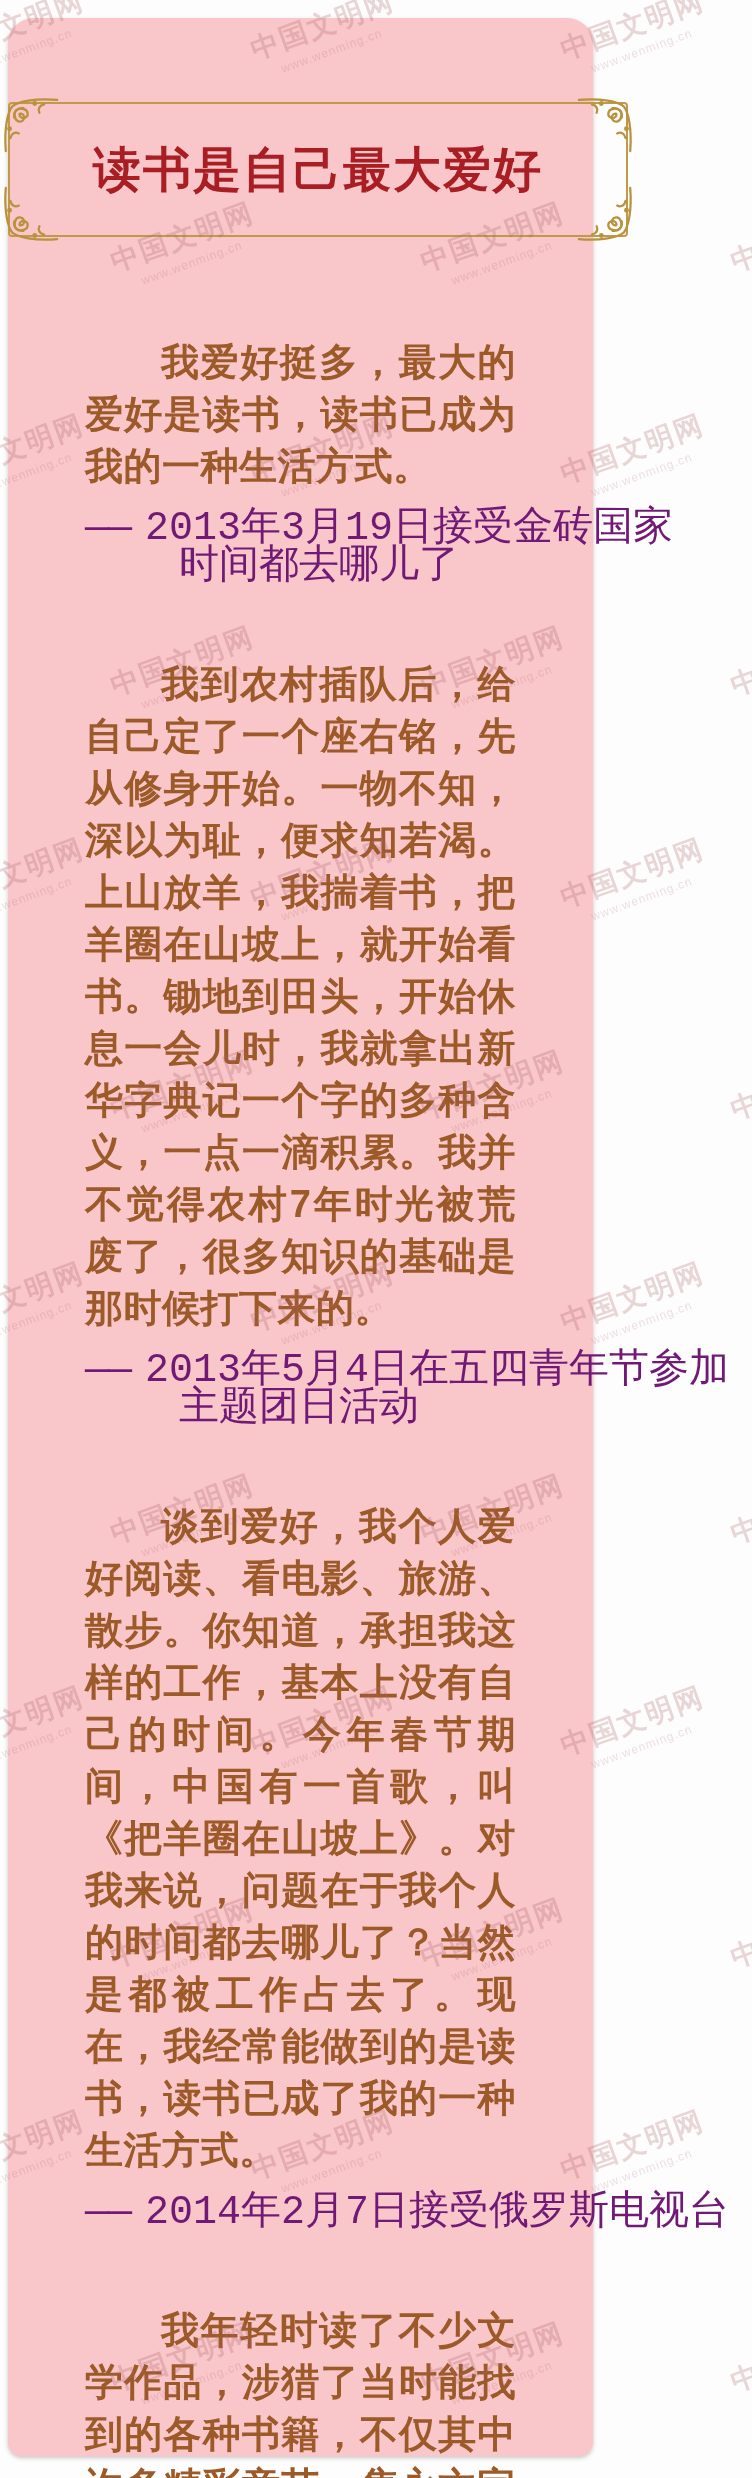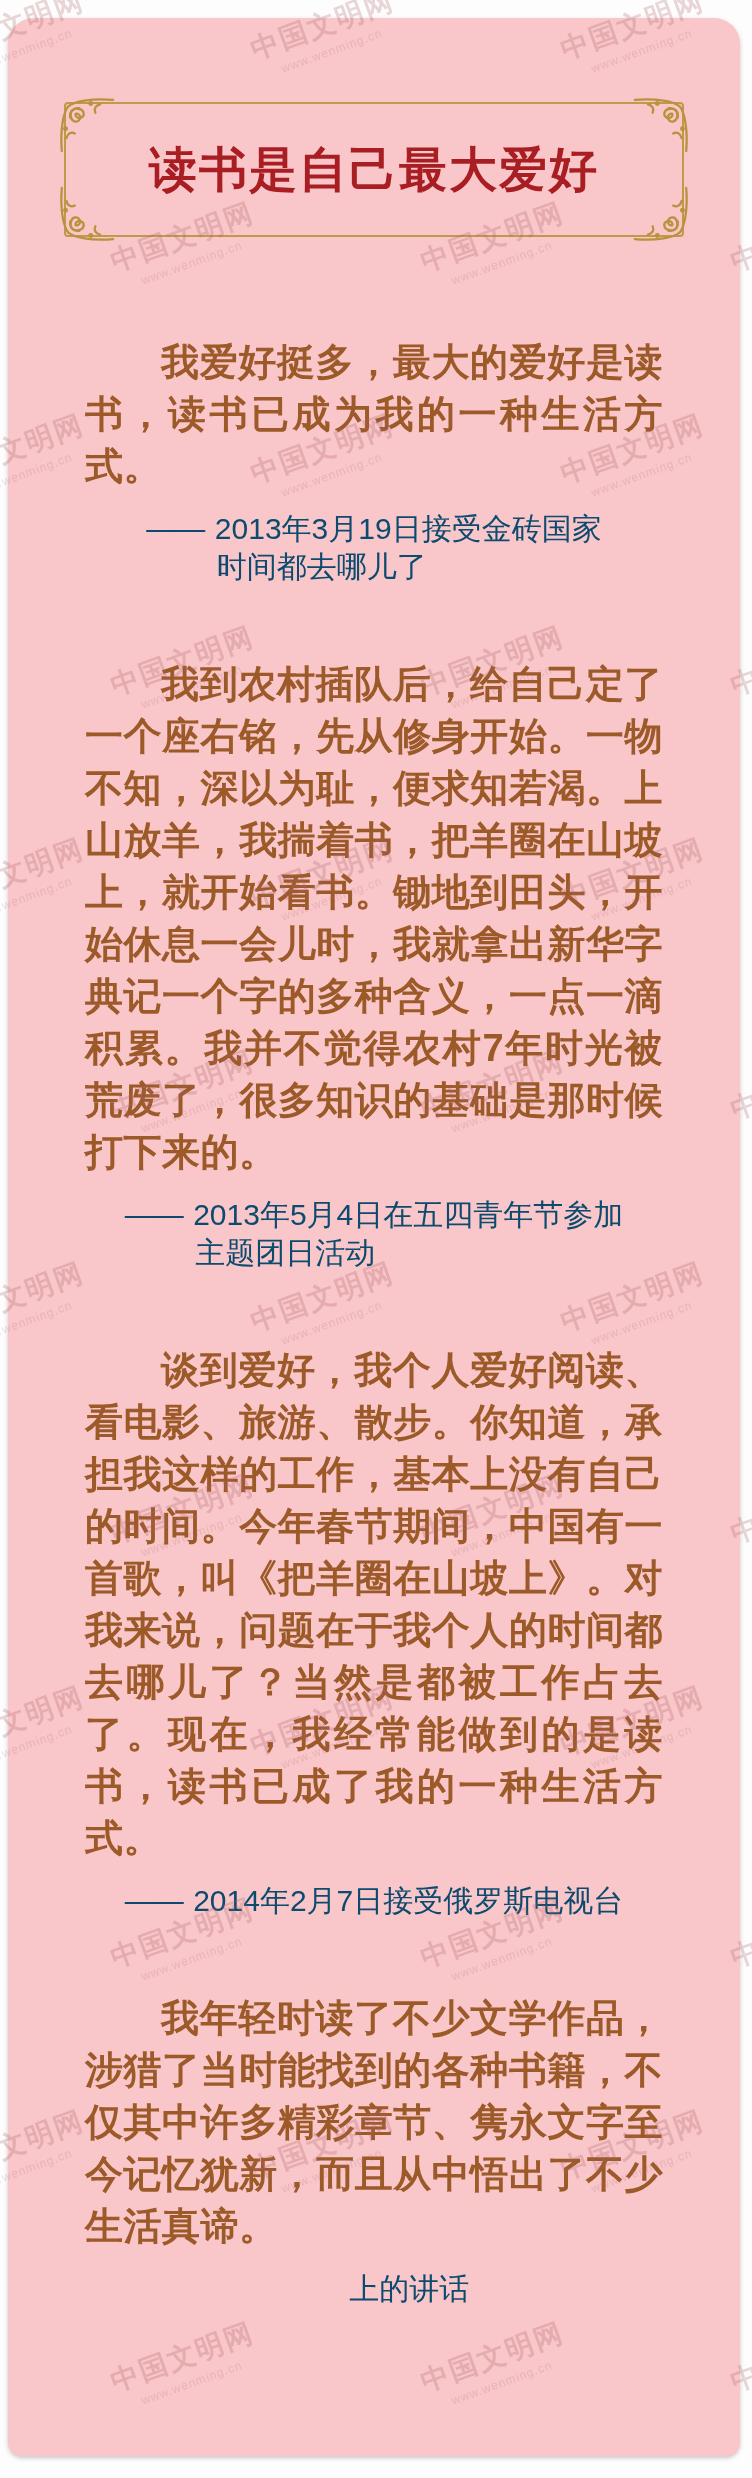--- a/index.html
+++ b/index.html
@@ -1,21 +1,21 @@
 <!DOCTYPE html>
 <html><head>
 <meta charset="utf-8">
 <style>
   html,body{margin:0;padding:0;}
   body{width:752px;height:2478px;background:#fdfdfd;font-family:"Liberation Sans",sans-serif;}
   #page{position:relative;width:752px;height:2478px;background:#fdfdfd;overflow:hidden;}
 
   
   .card{
-    position:absolute;left:8px;top:18px;width:732px;height:2438px;
+    position:absolute;left:8px;top:18px;width:585px;height:2438px;
     background:#f9c6ca;border-radius:26px 26px 14px 14px;
     box-shadow:0 2px 4px rgba(120,90,90,.35);
   }
 
   
   .watermark-layer{position:absolute;inset:0;z-index:5;pointer-events:none;overflow:hidden;}
   .wm-tile{position:absolute;transform:rotate(-20deg);color:rgba(172,102,104,.26);text-align:center;white-space:nowrap;}
   .wm-name{font-size:28px;font-weight:bold;letter-spacing:2px;}
   .wm-url{font-size:12px;letter-spacing:1px;margin-top:1px;color:rgba(172,102,104,.20);}
 
@@ -38,21 +38,21 @@
 
   
   .quote{margin:72px 77px 0;}
   .quote.first{margin-top:99px;}
   .quote-text{
     margin:0;font-size:38px;line-height:52px;font-weight:700;
     color:#9c5a28;text-indent:2em;text-align:justify;letter-spacing:.5px;
   }
   .quote-source{
     margin:18px auto 0;width:fit-content;max-width:560px;
-    font-family:Liberation Sans, sans-serif;font-size:30px;line-height:38px;color:#0c4a6e;
+    font-family:Liberation Mono, monospace;font-size:40px;line-height:38px;color:#701a75;
   }
   .src-l1{white-space:nowrap;}
   .src-dash{margin-right:.35em;letter-spacing:-1px;}
   .src-l2{padding-left:2.35em;}
 </style>
 </head>
 <body>
 
 <div id="page">
 

